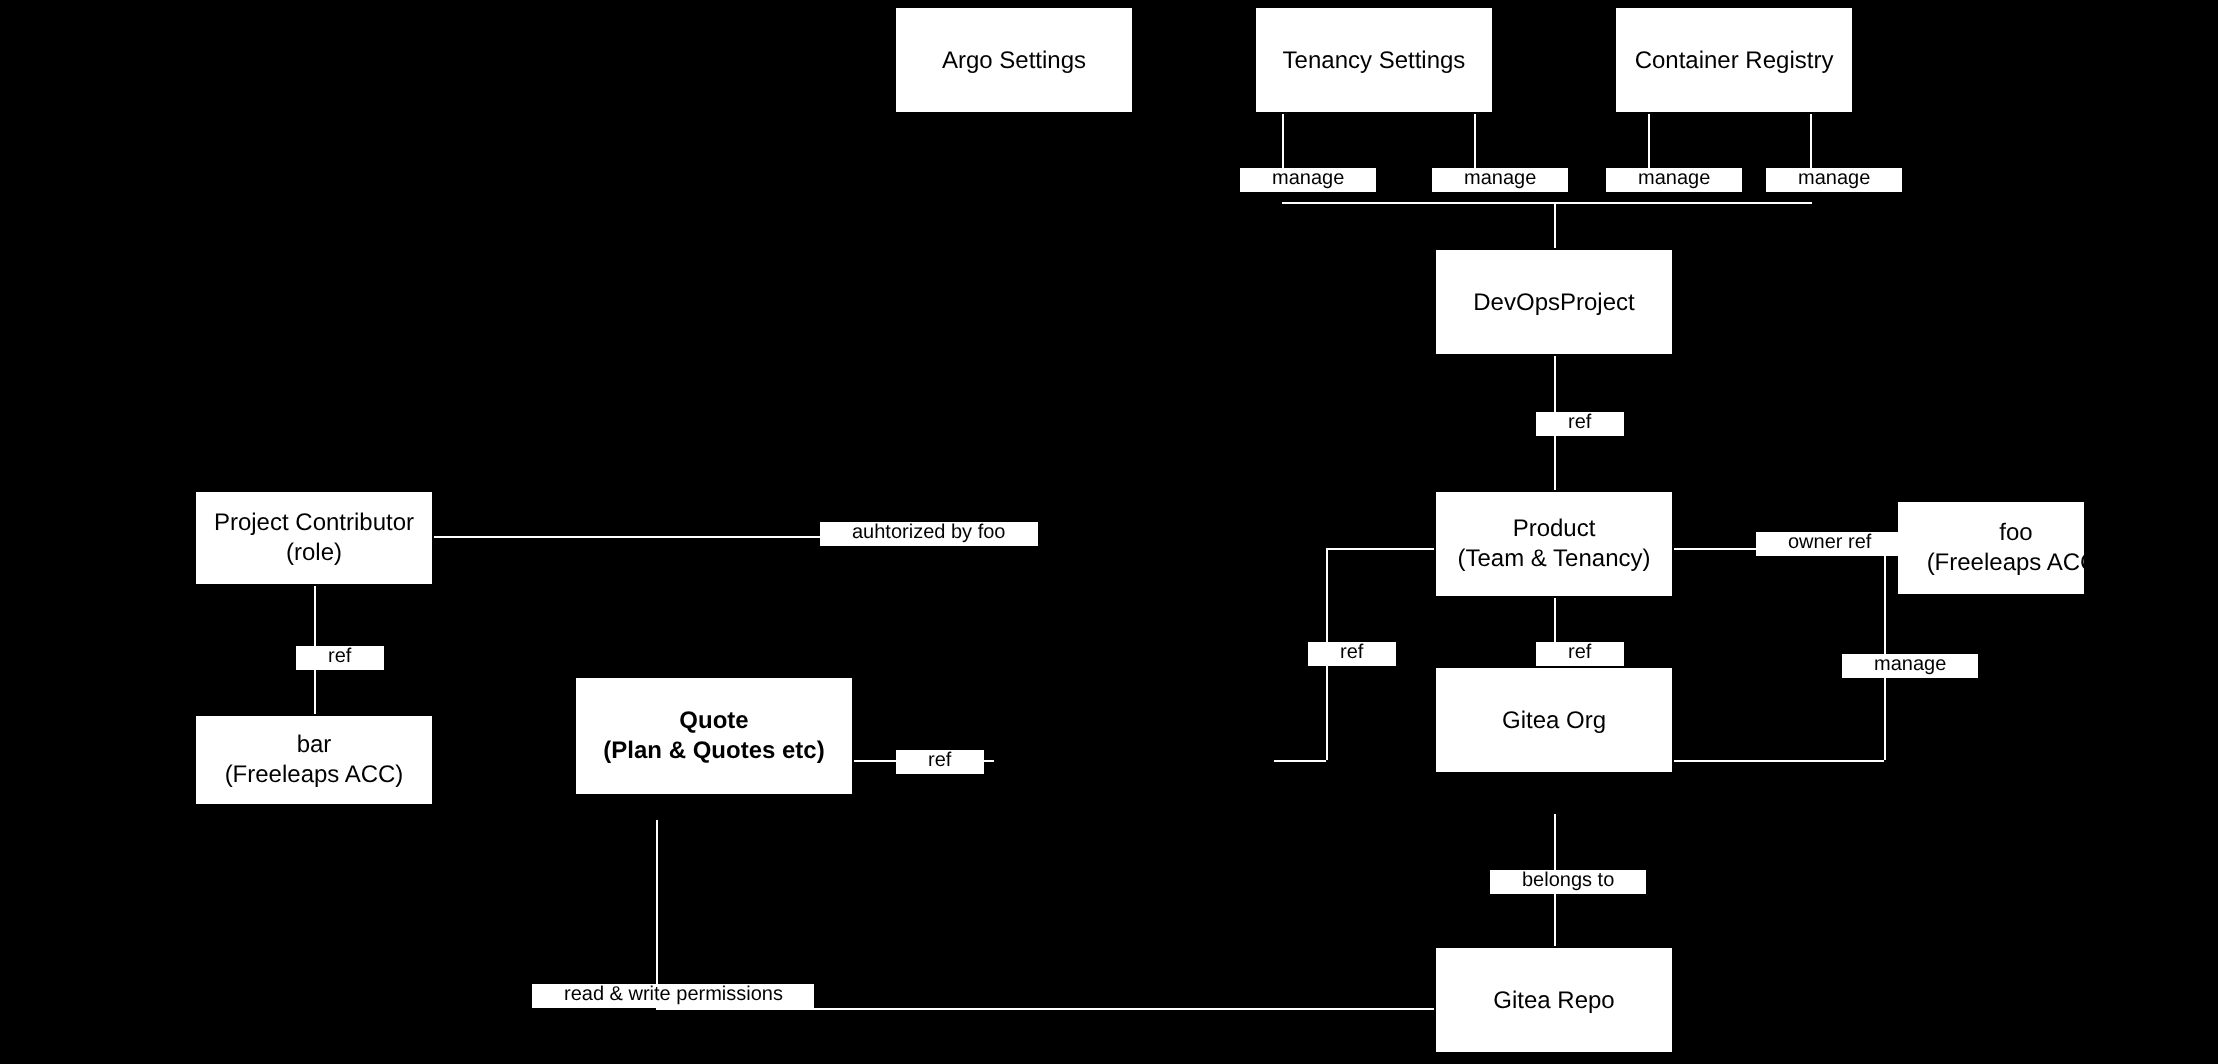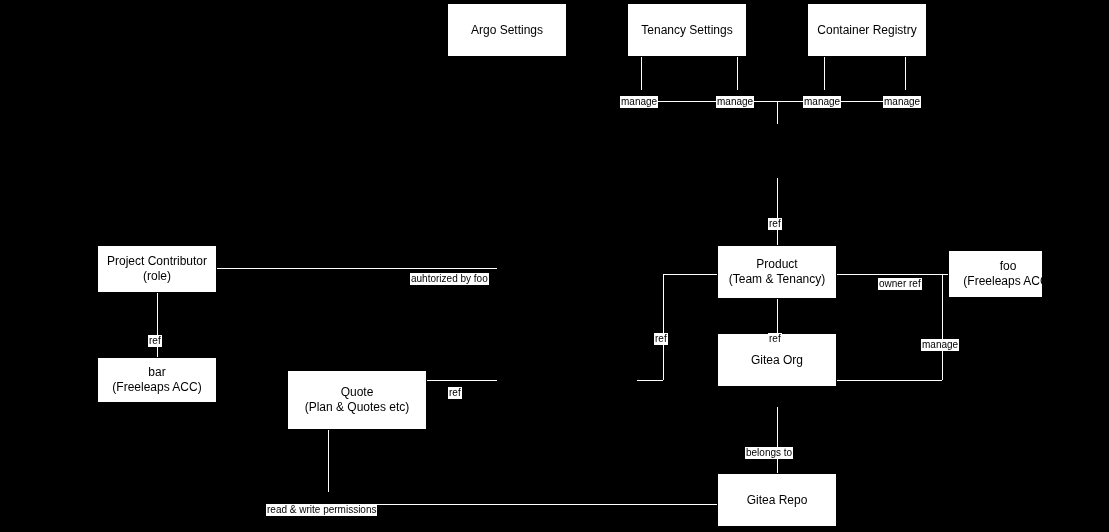--- a/index.html
+++ b/index.html
@@ -28,24 +28,23 @@
     line-height: 15px;
     box-sizing: border-box;
     white-space: pre-line;
   }
   .edge-label {
     position: absolute;
     background: #ffffff;
     color: #000000;
     font-size: 10px;
     line-height: 12px;
-    padding: 0 1px;
+    padding: 0 16px;
     box-sizing: border-box;
     white-space: nowrap;
-    margin-top: 12px;
   }
   .edge {
     position: absolute;
     background: #ffffff;
   }
 </style>
 </head>
 <body>
 
 <div id="canvas">
@@ -74,29 +73,30 @@
 
   <div class="edge" style="left:157px; top:293px; width:1px; height:64px;"></div>
   <div class="edge" style="left:217px; top:268px; width:280px; height:1px;"></div>
   <div class="edge" style="left:328px; top:410px; width:1px; height:82px;"></div>
   <div class="edge" style="left:328px; top:504px; width:449px; height:1px;"></div>
   <div class="edge" style="left:777px; top:504px; width:1px; height:1px;"></div>
 
   <div class="node" style="left:447px; top:3px;   width:120px; height:54px;">Argo Settings</div>
   <div class="node" style="left:627px; top:3px;   width:120px; height:54px;">Tenancy Settings</div>
   <div class="node" style="left:807px; top:3px;   width:120px; height:54px;">Container Registry</div>
+  <div class="node" style="left:717px; top:124px; width:120px; height:54px;">DevOpsProject</div>
   <div class="node" style="left:97px;  top:245px; width:120px; height:48px;">Project Contributor
 (role)</div>
   <div class="node" style="left:717px; top:245px; width:120px; height:54px;">Product
 (Team &amp; Tenancy)</div>
   <div class="node" style="left:948px; top:250px; width:120px; height:48px;">foo
 (Freeleaps ACC)</div>
   <div class="node" style="left:97px;  top:357px; width:120px; height:46px;">bar
 (Freeleaps ACC)</div>
-  <div class="node" style="left:287px; top:370px; width:140px; height:60px;">Quote
+  <div class="node" style="left:287px; top:338px; width:140px; height:60px;font-weight:bold;">Quote
 (Plan &amp; Quotes etc)</div>
   <div class="node" style="left:717px; top:333px; width:120px; height:54px;text-align:center;">Gitea Org</div>
   <div class="node" style="left:717px; top:473px; width:120px; height:54px;">Gitea Repo</div>
 
   <div class="edge-label" style="left:620px; top:84px;">manage</div>
   <div class="edge-label" style="left:716px; top:84px;">manage</div>
   <div class="edge-label" style="left:803px; top:84px;">manage</div>
   <div class="edge-label" style="left:883px; top:84px;">manage</div>
   <div class="edge-label" style="left:768px; top:206px;">ref</div>
   <div class="edge-label" style="left:410px; top:261px;">auhtorized by foo</div>

